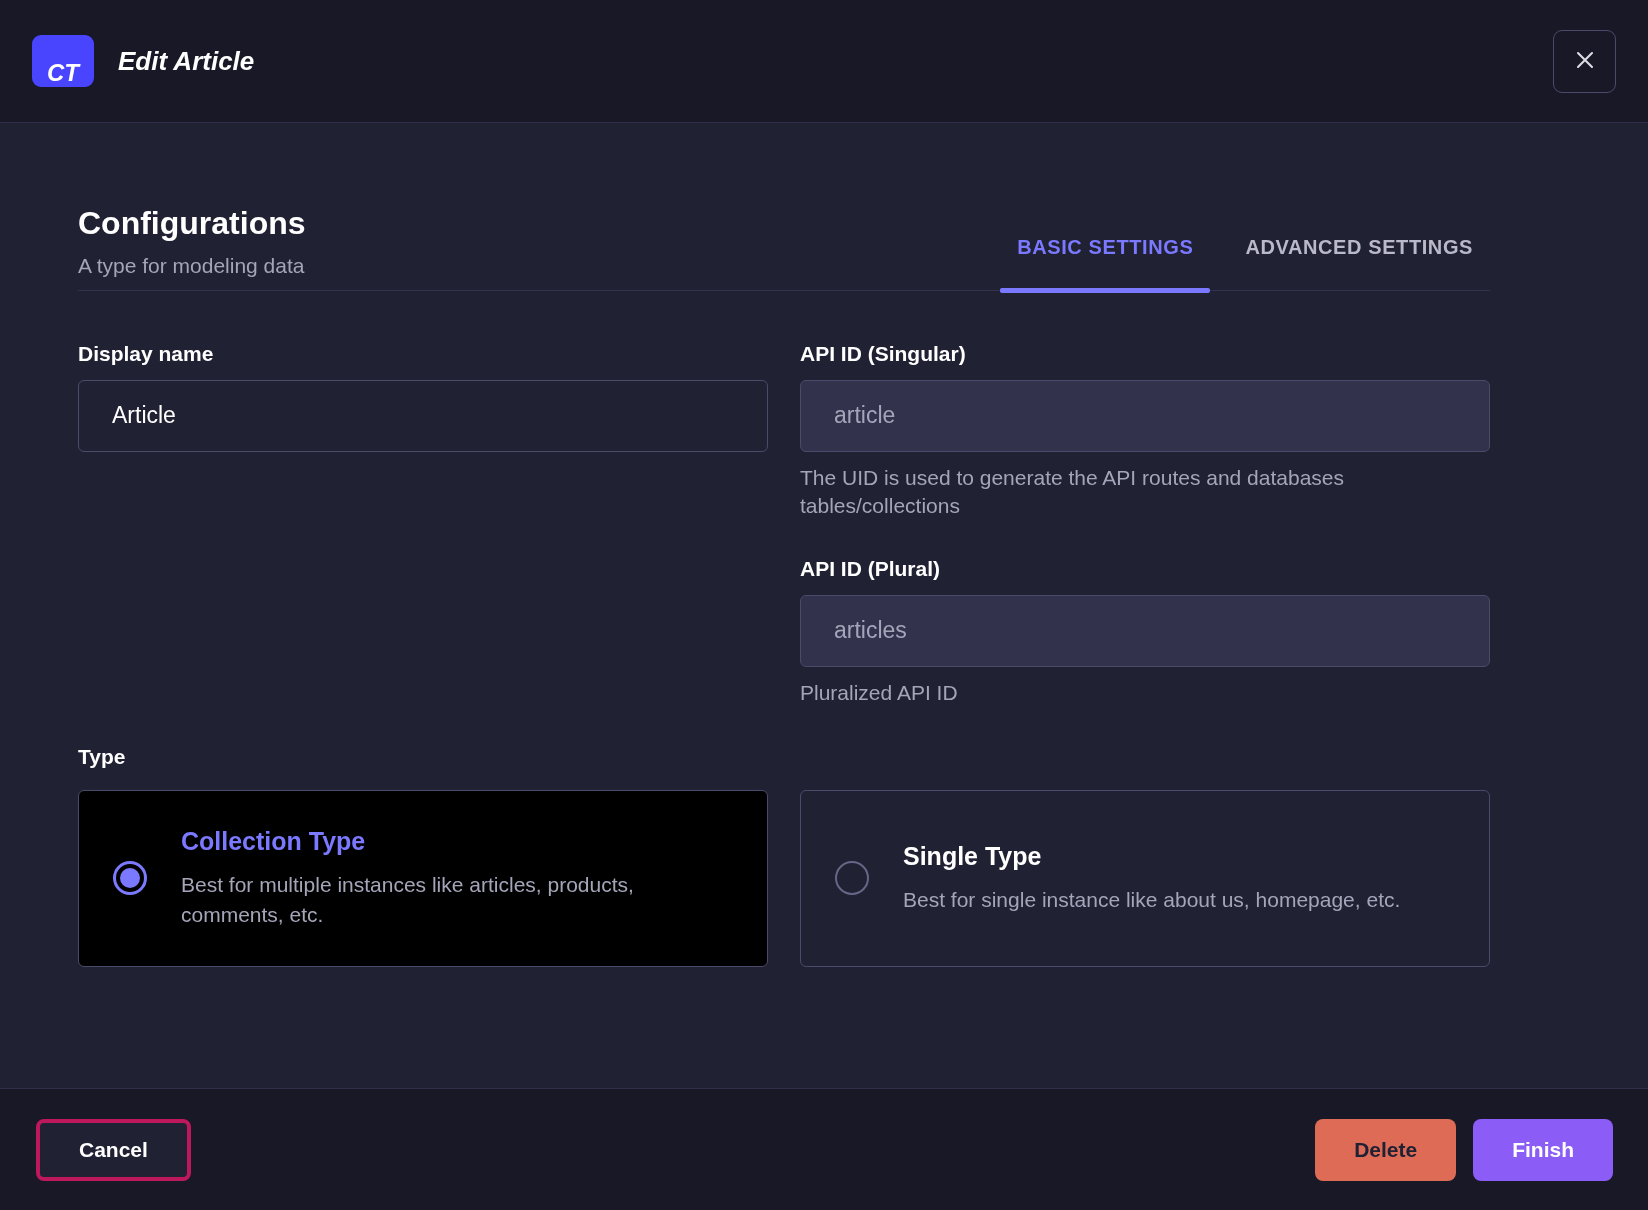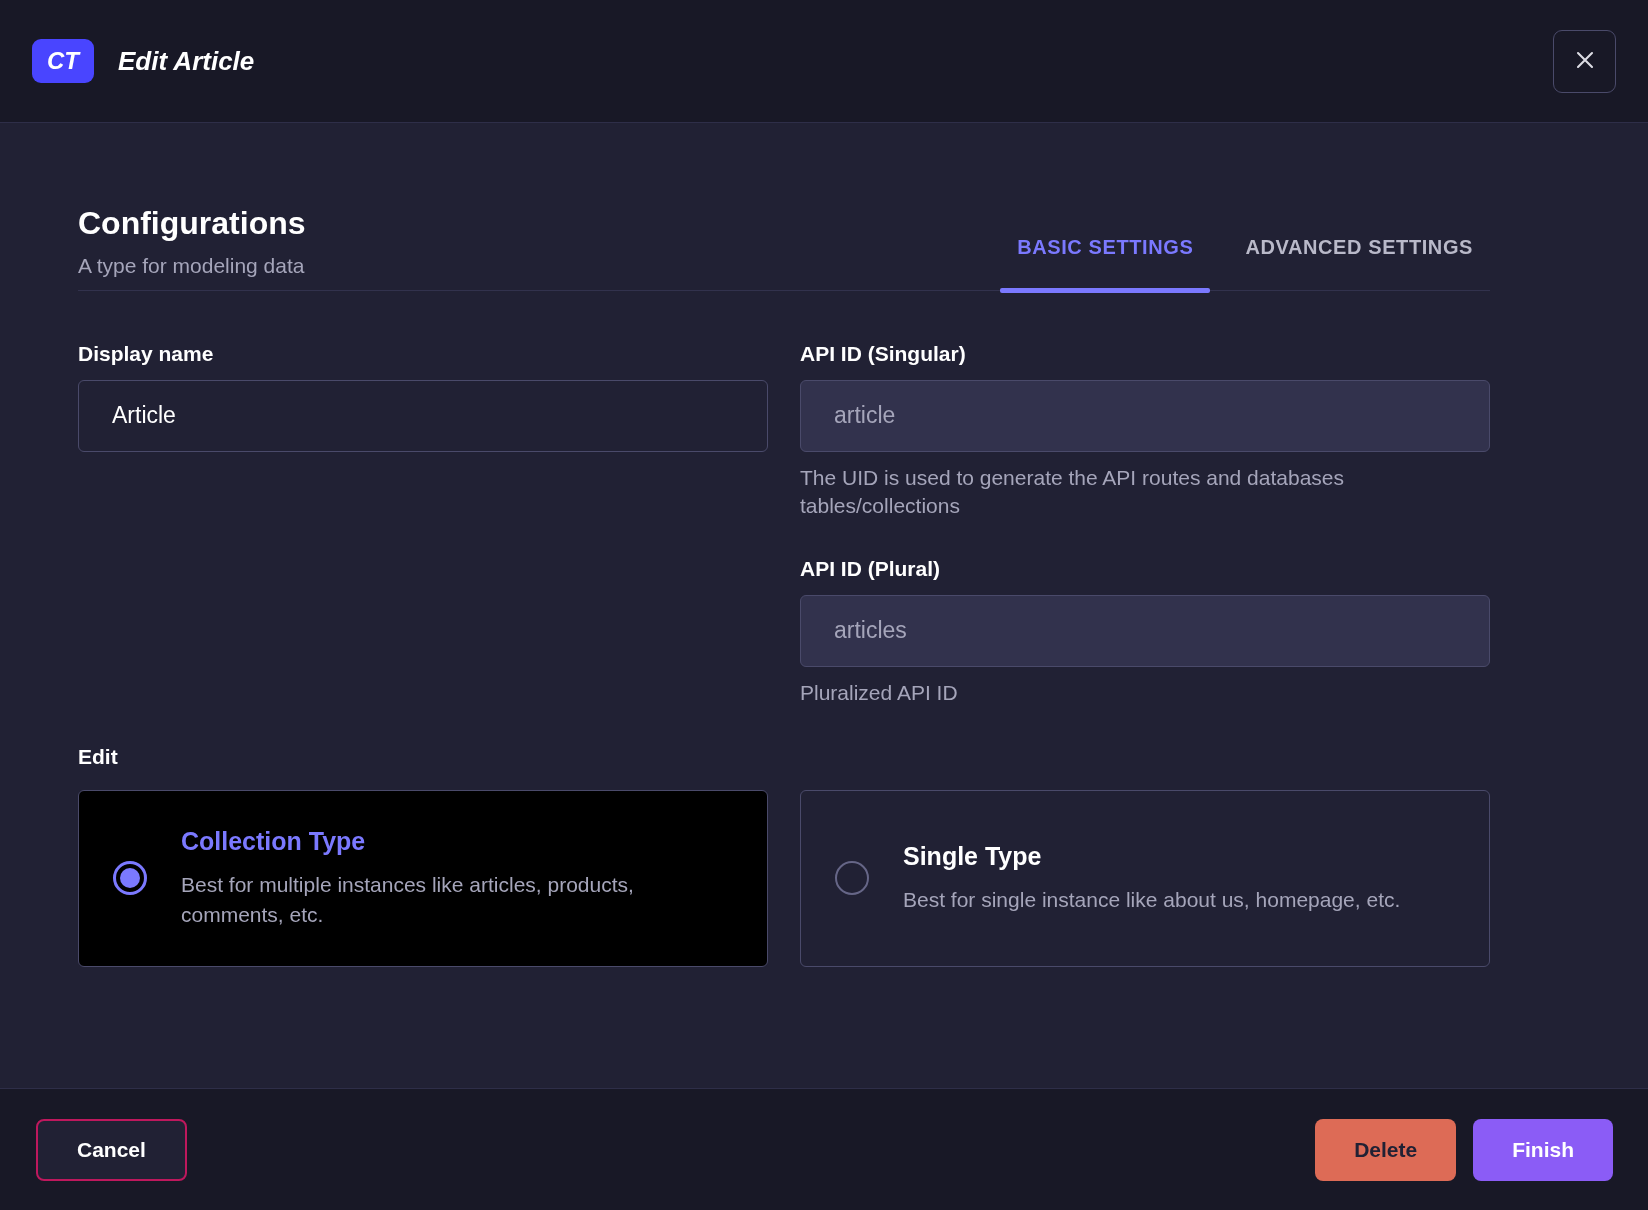--- a/index.html
+++ b/index.html
@@ -14,24 +14,24 @@
 
   
   .modal-header {
     height: 123px; flex: 0 0 123px;
     background: #181826;
     border-bottom: 1px solid #2e2e48;
     display: flex; align-items: center;
     padding: 0 32px;
   }
   .ct-badge {
-    width: 62px; height: 44px;
+    width: 62px; height: 52px;
     background: #4945ff;
     border-radius: 9px;
-    display: flex; align-items: center; justify-content: center;
+    display: flex; align-items: flex-end; justify-content: center;
     font-size: 24px; font-weight: 700; font-style: italic;
     color: #ffffff;
     flex: 0 0 auto;
   }
   .modal-title {
     margin-left: 24px;
     font-size: 26px; font-weight: 700; color: #ffffff; font-style: italic;
   }
   .header-spacer { flex: 1; }
   .close-btn {
@@ -129,21 +129,21 @@
   }
   .btn {
     height: 62px;
     border-radius: 8px;
     font-family: "Liberation Sans", sans-serif;
     font-size: 21px; font-weight: 600;
     cursor: pointer;
     padding: 0 39px;
     border: none;
   }
-  .btn-cancel { background: #212134; border: 2px solid #be185d; color: #ffffff; }
+  .btn-cancel { background: #212134; border: 4px solid #be185d; color: #ffffff; }
   .btn-delete { background: #dd6b56; color: #212134; }
   .btn-finish { background: #8b5cf6; color: #ffffff; }
   .footer-right { display: flex; gap: 17px; }
 </style>
 </head>
 <body>
 
 <div class="modal">
 
   <header class="modal-header">
@@ -192,21 +192,21 @@
 
         <div class="field-group">
           <label class="field-label">API ID (Plural)</label>
           <input class="text-input disabled" type="text" readonly="" value="articles" style="">
           <p class="field-hint">Pluralized API ID</p>
         </div>
       </div>
     </div>
 
     <div class="type-section">
-      <div class="type-label">Edit</div>
+      <div class="type-label">Type</div>
       <div class="type-cards">
 
         <div class="type-card selected">
           <span class="radio checked"></span>
           <div class="card-text">
             <div class="card-title">Collection Type</div>
             <div class="card-desc">Best for multiple instances like articles, products, comments, etc.</div>
           </div>
         </div>
 

